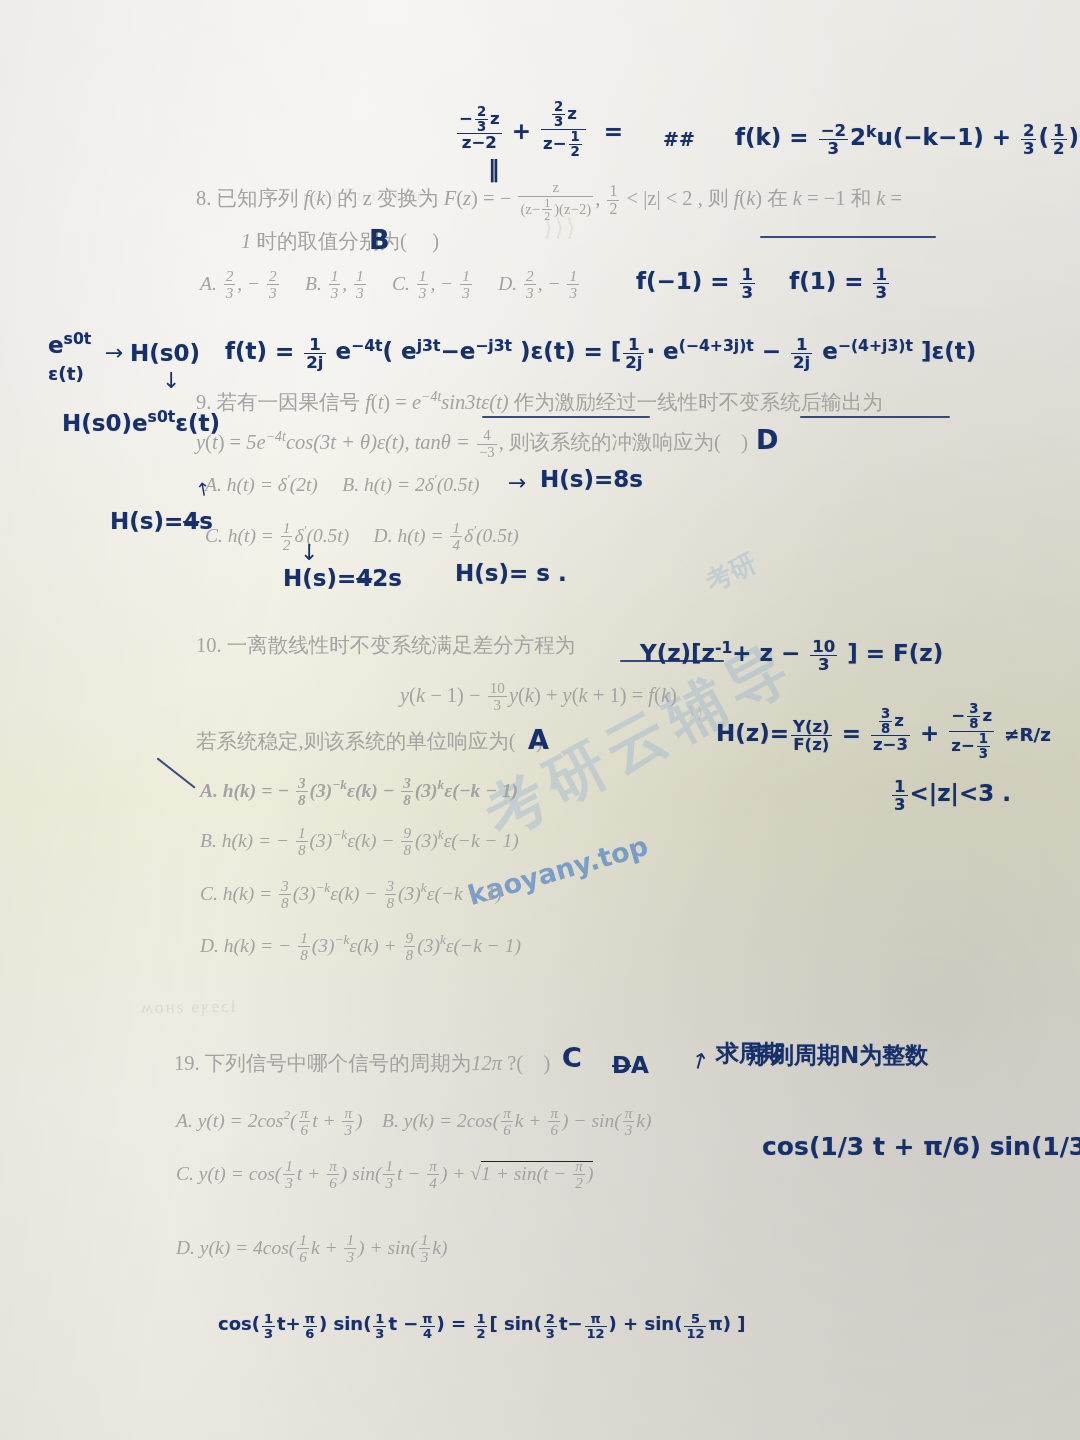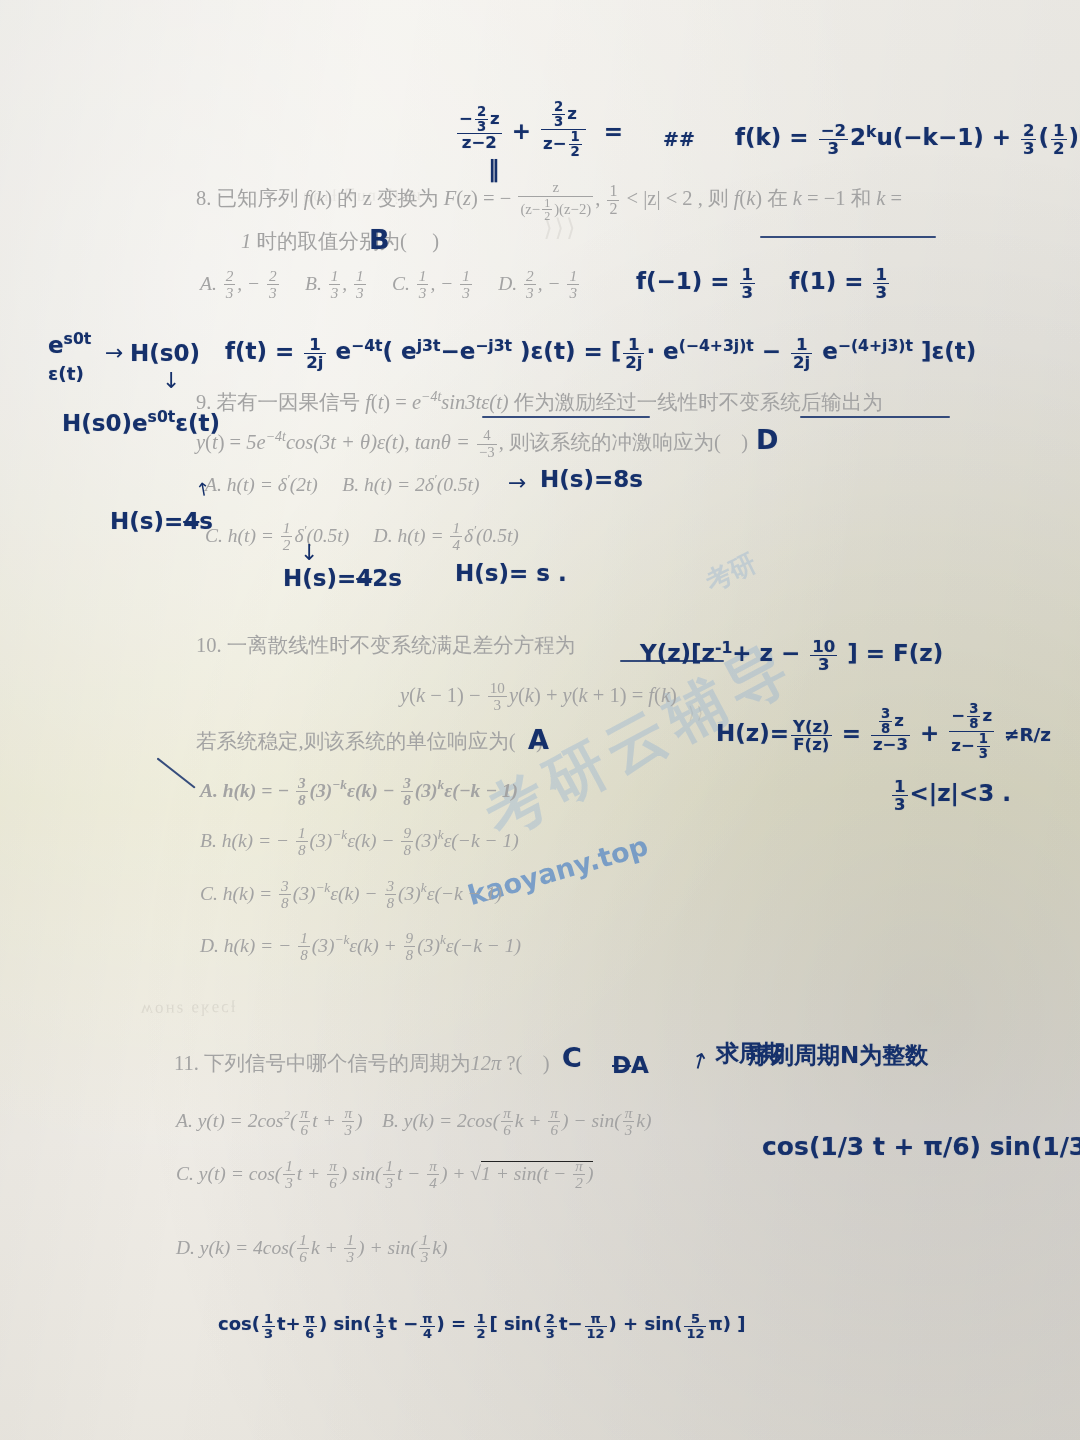--- a/index.html
+++ b/index.html
@@ -289,21 +289,21 @@
     </div>
     <div class="printed opt" style="left:200px; top:878px;">
       C. h(k) = <span class="frac"><span>3</span><span class="den">8</span></span>(3)<span class="sup">−k</span>ε(k) − <span class="frac"><span>3</span><span class="den">8</span></span>(3)<span class="sup">k</span>ε(−k − 1)
     </div>
     <div class="printed opt" style="left:200px; top:930px;">
       D. h(k) = − <span class="frac"><span>1</span><span class="den">8</span></span>(3)<span class="sup">−k</span>ε(k) + <span class="frac"><span>9</span><span class="den">8</span></span>(3)<span class="sup">k</span>ε(−k − 1)
     </div>
     <div class="hand-line" style="left:152px; top:772px; width:48px; height:2.4px; transform:rotate(38deg);"></div>
 
     <div class="printed q" style="left:174px; top:1050px;">
-      <span>11.</span>
+      <span>19.</span>
       下列信号中哪个信号的周期为<span class="mathi">12π</span> ?(&nbsp;&nbsp;&nbsp;&nbsp;)
     </div>
     <div class="hand l" style="left:562px; top:1042px;">C</div>
     <div class="hand m" style="left:612px; top:1052px;">
       <span style="text-decoration:line-through">D</span>A
     </div>
     <div class="arrow" style="left:690px; top:1048px; transform:rotate(-30deg);">↗</div>
     <div class="hand m" style="left:716px; top:1040px;">求周期</div>
     <div class="hand m" style="left:748px; top:1042px;">序列周期N为整数</div>
 

